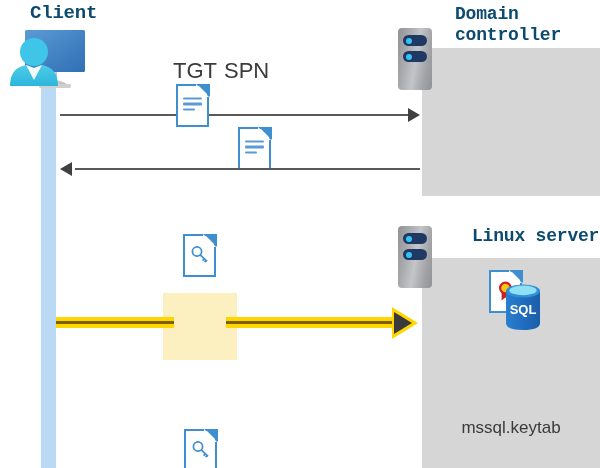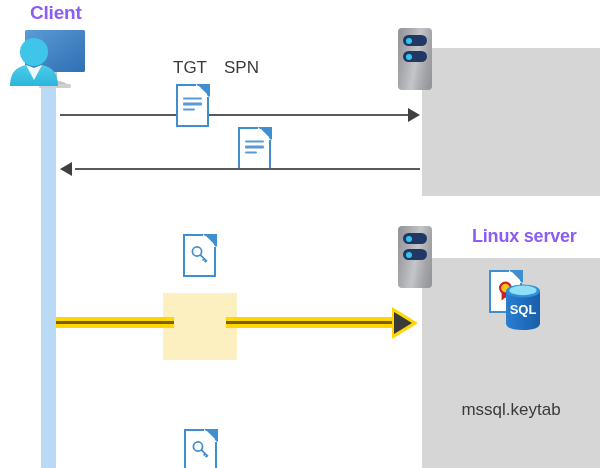--- a/index.html
+++ b/index.html
@@ -22,23 +22,24 @@
   
   .panel {
     background: #d6d6d6;
   }
   #dc-panel  { left: 422px; top: 48px;  width: 178px; height: 148px; }
   #lx-panel  { left: 422px; top: 258px; width: 178px; height: 210px; }
 
   
   .heading {
     font-weight: bold;
-    color: #8b5cf6;
+    color: #0c4a6e;
     letter-spacing: -0.2px;
     line-height: 1.18;
+    font-family: Liberation Mono, monospace;
   }
   #client-title {
     left: 30px; top: 2px;
     font-size: 19px;
   }
   #dc-title {
     left: 455px; top: 4px;
     font-size: 18px;
     width: 140px;
   }
@@ -133,28 +134,28 @@
     left: 50%; top: 52%;
     transform: translate(-50%,-50%);
   }
 
   #tgt-doc { left: 176px; top: 84px;  width: 33px; height: 43px; }
   #spn-doc { left: 238px; top: 84px;  width: 33px; height: 43px; }
   #key-doc-1 { left: 183px; top: 148px; width: 33px; height: 43px; }
   #key-doc-2 { left: 184px; top: 300px; width: 33px; height: 43px; }
 
   .doc-label {
-    font-size: 17px;
+    font-size: 22px;
     color: #3b3b3b;
   }
   #tgt-label { left: 173px; top: 58px; }
   #spn-label { left: 224px; top: 58px; }
 
   #keytab-label {
-    left: 422px; top: 400px;
+    left: 422px; top: 418px;
     width: 178px;
     text-align: center;
     font-size: 17px;
     color: #3b3b3b;
   }
 
   
   #cert-doc { left: 489px; top: 98px; width: 33px; height: 43px; }
 
   
@@ -255,20 +256,21 @@
 
       <path d="M6 62 Q6 44 22 41 L30 44 L38 41 Q54 44 54 62 Z" fill="url(#bodyGrad)"></path>
 
       <path d="M22 41 L30 56 L38 41 L30 44 Z" fill="#ffffff" opacity="0.92"></path>
 
       <circle cx="30" cy="28" r="14" fill="#3fc5e8"></circle>
     </svg>
   </div>
 
   <div class="abs heading" id="client-title">Client</div>
+  <div class="abs heading" id="dc-title">Domain controller</div>
   <div class="abs heading" id="lx-title">Linux server</div>
 
   <div class="abs rack" id="dc-rack">
     <div class="bar">
         <span class="led"></span>
       </div>
     <div class="bar">
         <span class="led"></span>
       </div>
   </div>

